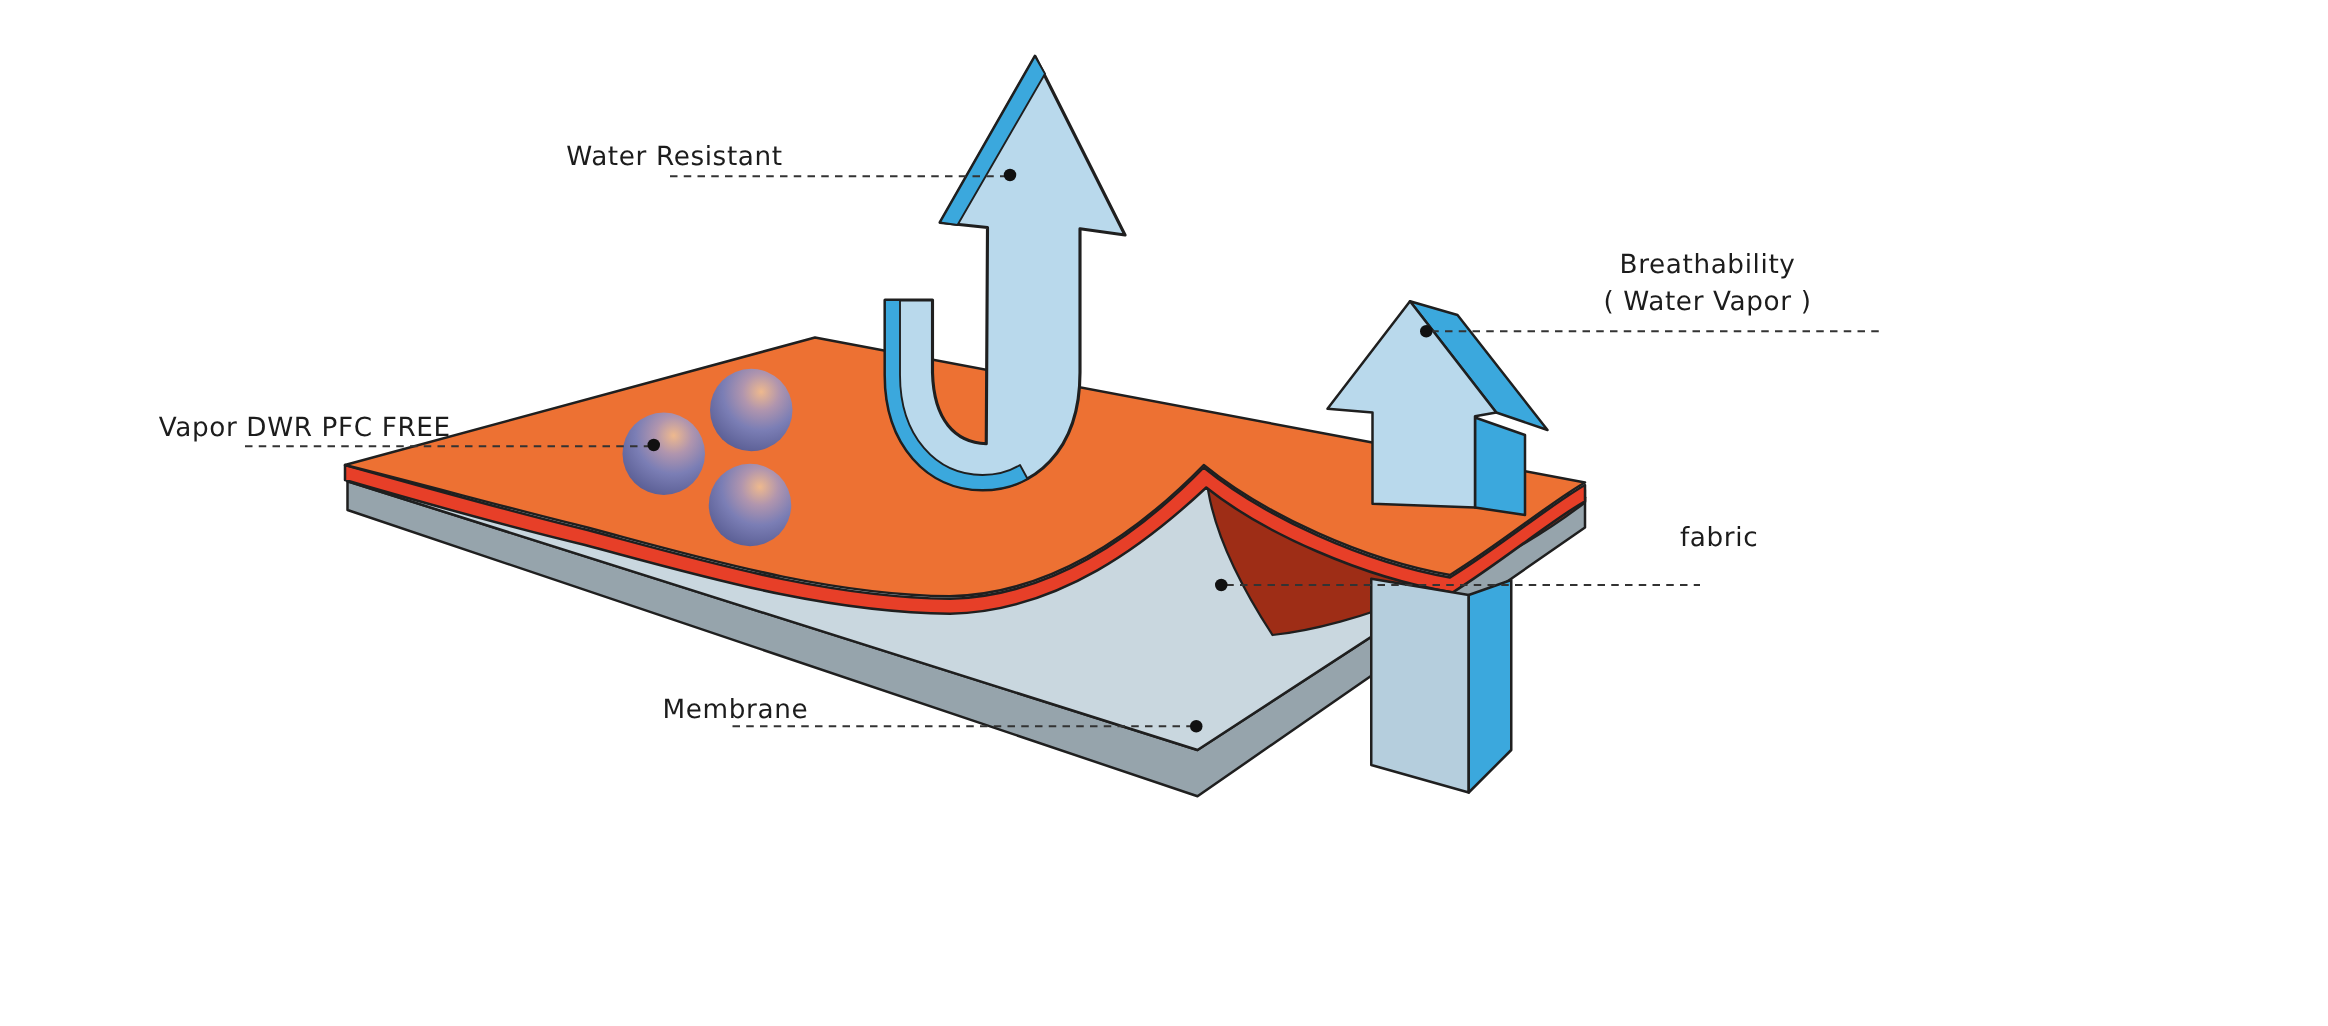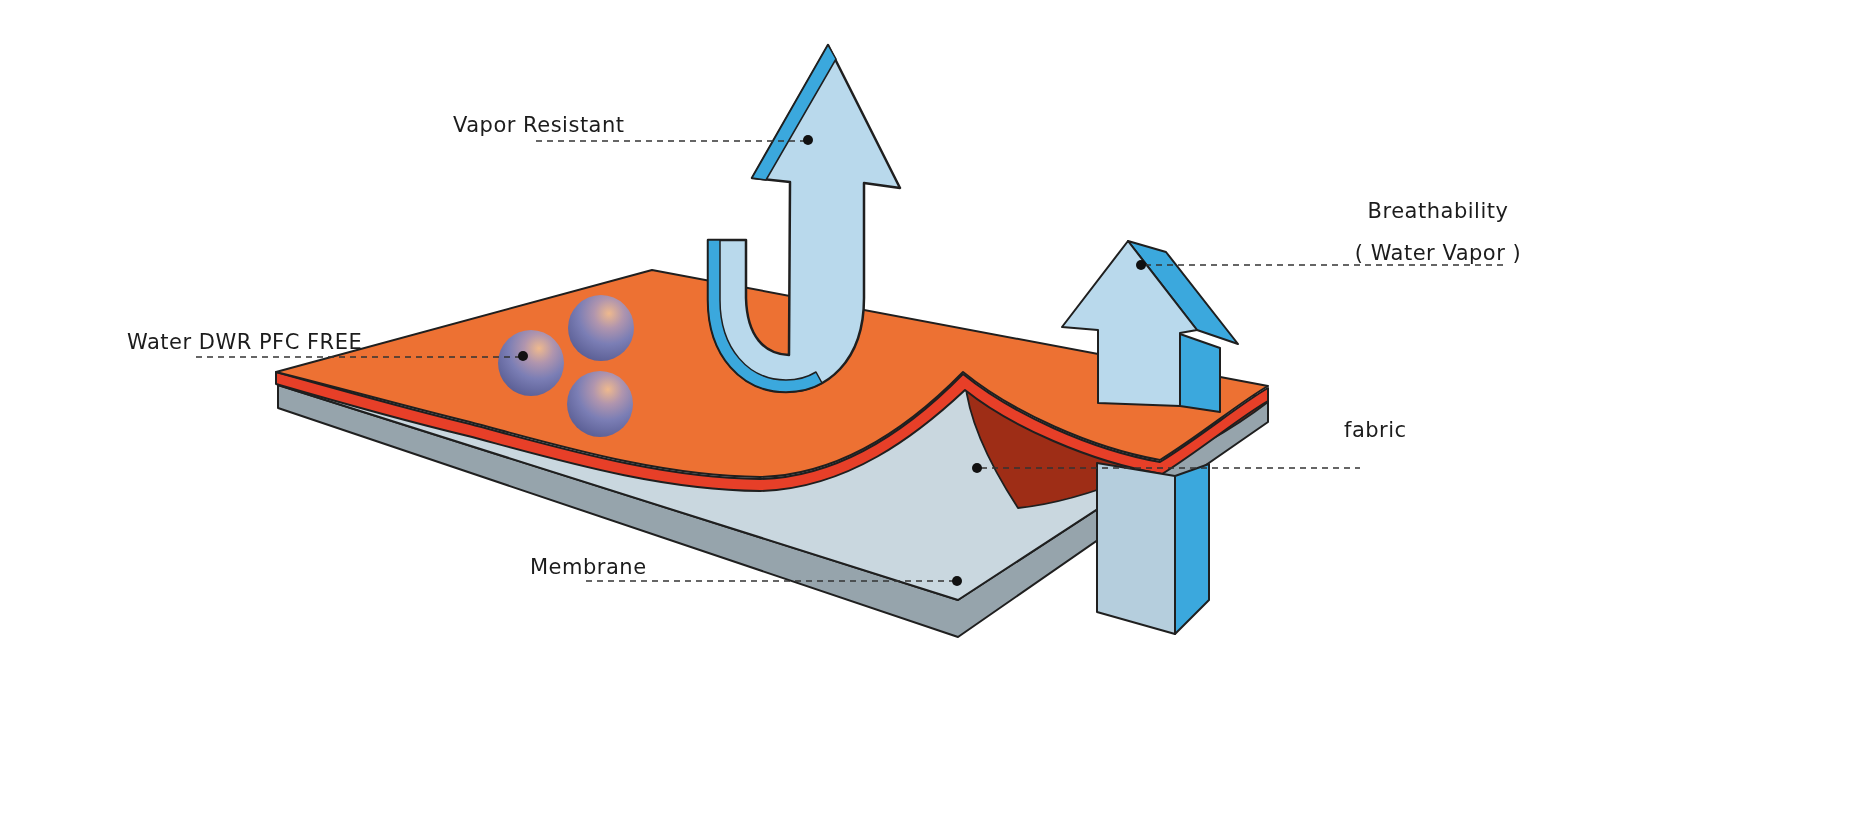--- a/index.html
+++ b/index.html
@@ -109,25 +109,25 @@
     </g>
     <g fill="#111">
       <circle cx="808" cy="140" r="5"></circle>
       <circle cx="1141" cy="265" r="5"></circle>
       <circle cx="523" cy="356" r="5"></circle>
       <circle cx="977" cy="468" r="5"></circle>
       <circle cx="957" cy="581" r="5"></circle>
     </g>
   </svg>
 
-  <div class="label" style="left:453px;top:113px;">Vapor Resistant</div>
+  <div class="label" style="left:453px;top:113px;">Water Resistant</div>
 
-  <div class="label label-center" style="left:1352px;top:199px;width:172px;">
+  <div class="label label-center" style="left:1280px;top:199px;width:172px;">
     <div>Breathability</div>
-    <div style="margin-top:18px;">( Water Vapor )</div>
+    <div style="margin-top:6px;">( Water Vapor )</div>
   </div>
 
-  <div class="label" style="left:127px;top:330px;">Water DWR PFC FREE</div>
+  <div class="label" style="left:127px;top:330px;">Vapor DWR PFC FREE</div>
 
   <div class="label" style="left:1344px;top:418px;">fabric</div>
 
   <div class="label" style="left:530px;top:555px;">Membrane</div>
 </div>
 
 </body></html>

